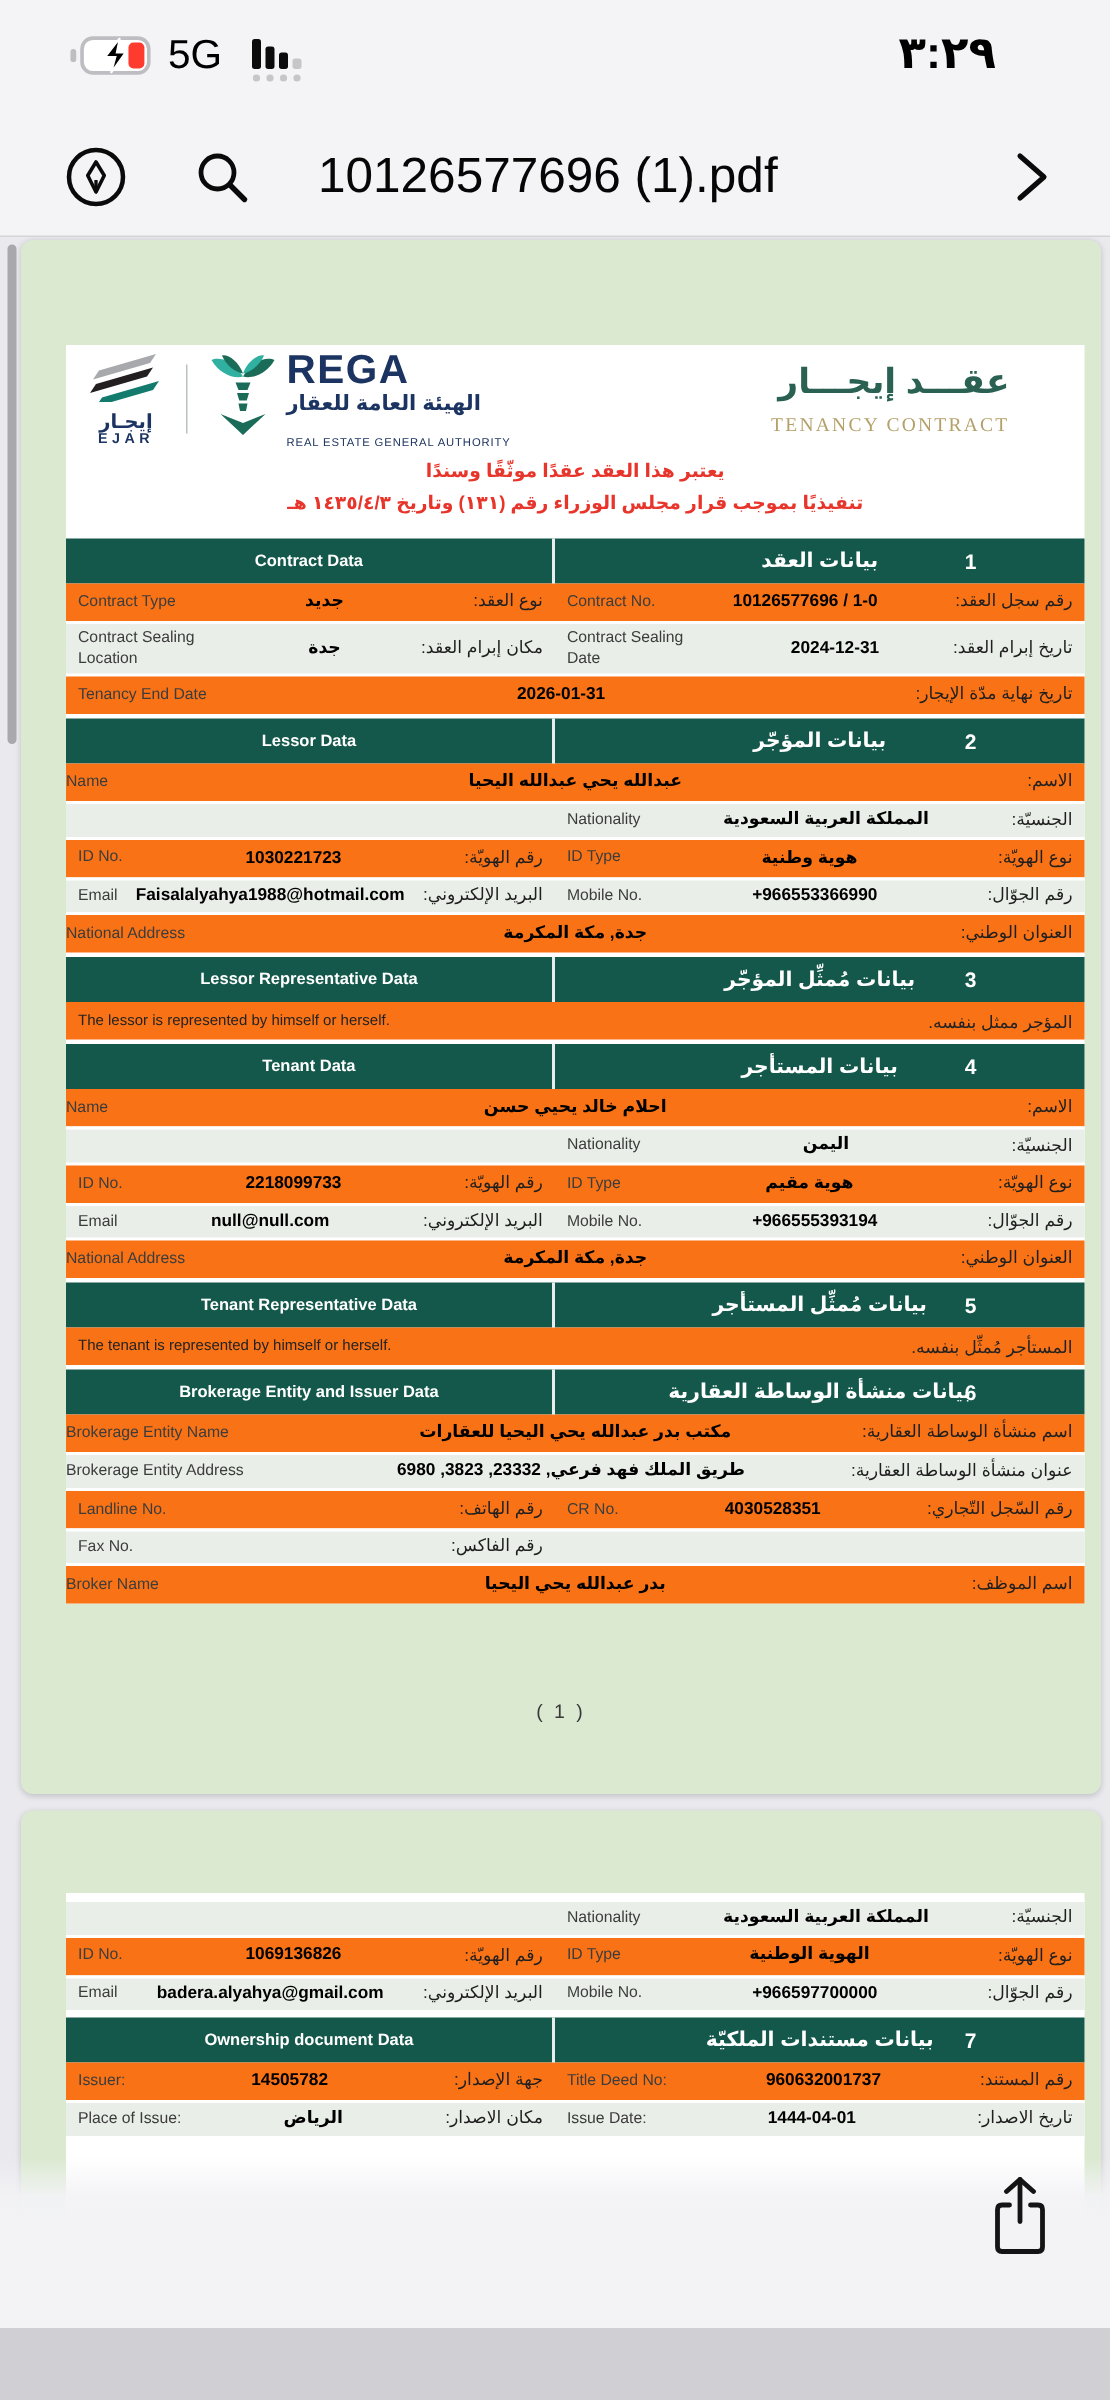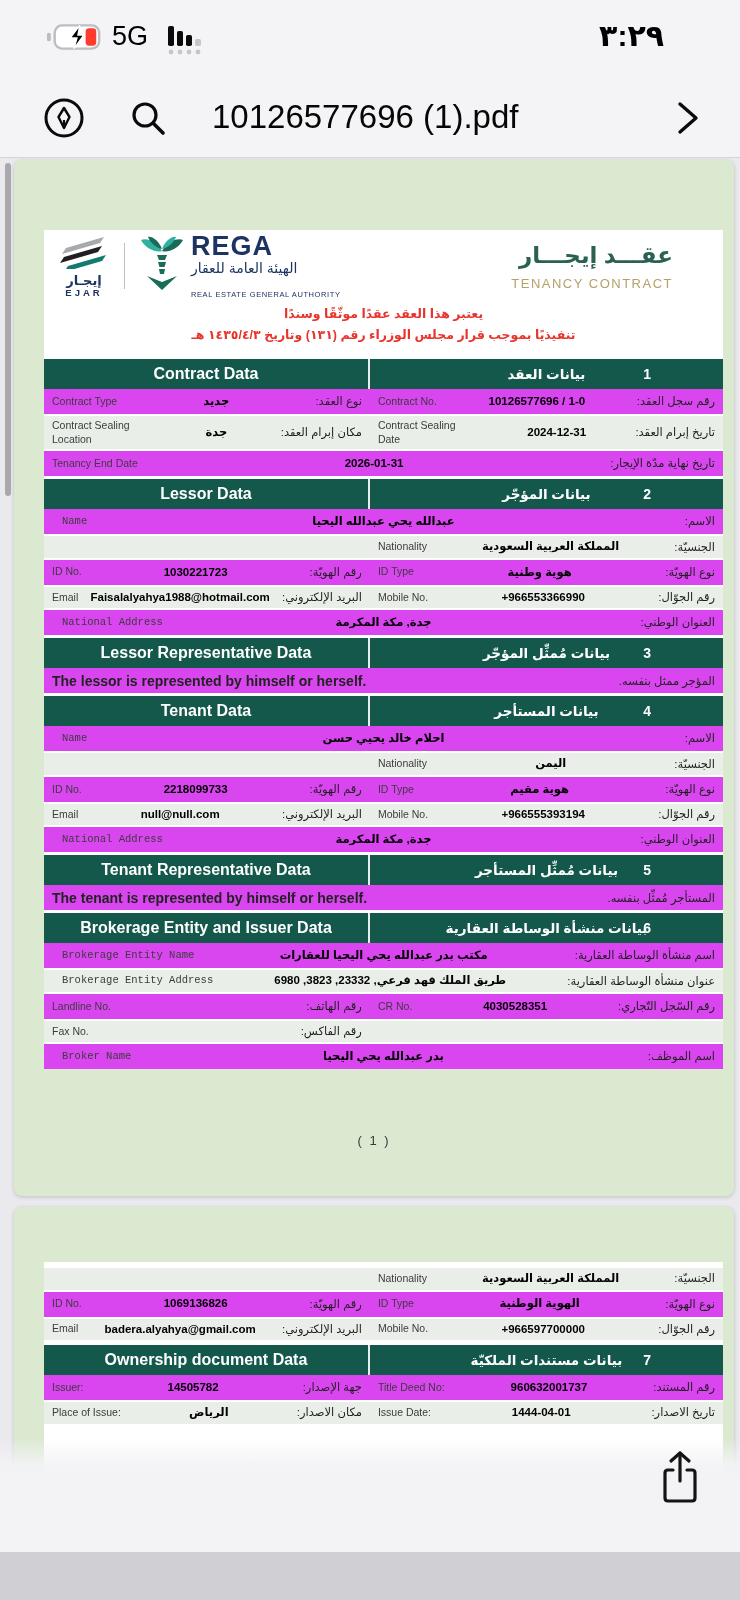--- a/index.html
+++ b/index.html
@@ -36,48 +36,48 @@
 
   
   .brand{display:flex;align-items:center;height:72px;padding:0 14px;}
   .ejar{display:flex;flex-direction:column;align-items:center;line-height:1;}
   .ejar .ar{font-size:13px;font-weight:bold;color:var(--navy);margin-top:2px;}
   .ejar .en{font-size:9.5px;font-weight:bold;letter-spacing:3px;color:var(--navy);margin-top:1px;}
   .vdiv{width:1px;height:46px;background:#b9c2bc;margin:0 14px;}
   .rega{display:flex;align-items:center;gap:6px;}
   .rega-txt{display:flex;flex-direction:column;line-height:1;}
   .rega-txt .en{font-size:27px;font-weight:bold;color:var(--navy);letter-spacing:1px;}
-  .rega-txt .ar{font-size:14px;font-weight:normal;color:var(--navy);margin-top:1px;text-align:left;}
+  .rega-txt .ar{font-size:14px;font-weight:bold;color:var(--navy);margin-top:1px;text-align:left;}
   .rega-txt .sub{font-size:7.5px;color:var(--navy);letter-spacing:.6px;margin-top:16px;}
   .spacer{flex:1;}
   .titles{display:flex;flex-direction:column;align-items:flex-end;padding-right:36px;}
   .titles .ar{font-size:23px;font-weight:bold;color:#2a6153;}
-  .titles .en{font-size:13px;color:var(--gold);letter-spacing:1.5px;margin-top:7px;}
+  .titles .en{font-size:13px;color:var(--gold);letter-spacing:1.5px;margin-top:7px;font-family:Liberation Serif, serif;}
   .notice{padding:2px 0 10px;text-align:center;color:var(--red);font-weight:bold;
     font-size:12.5px;line-height:21px;}
 
   
   .sec{display:flex;background:var(--teal);height:30px;margin-top:3px;color:#fff;align-items:stretch;}
   .sh-left{flex:1;display:flex;align-items:center;justify-content:center;
-    border-right:2px solid rgba(255,255,255,.9);font-weight:bold;font-size:16px;}
+    border-right:2px solid rgba(255,255,255,.9);font-weight:bold;font-size:11px;}
   .sh-right{flex-basis:52%;flex-grow:0;flex-shrink:0;position:relative;display:flex;
     align-items:center;justify-content:center;font-weight:bold;font-size:13.5px;}
   .sh-num{position:absolute;right:72px;font-weight:bold;font-size:14px;}
-  .row{display:flex;align-items:center;min-height:25px;padding:3px 0;background:#d946ef;}
+  .row{display:flex;align-items:center;min-height:25px;padding:3px 0;background:#f97316;}
   .row.shade{background:var(--shade);border-top:2px solid #fff;border-bottom:2px solid #fff;}
   .half{flex:1;display:flex;align-items:center;min-width:0;padding:0 8px;}
   .half.rh{flex-basis:52%;flex-grow:0;flex-shrink:0;}
   .lbl-en{font-size:10.5px;color:#3c3c3c;max-width:100px;line-height:1.3;}
   .val{flex:1;text-align:center;font-weight:bold;font-size:11.5px;color:#000;line-height:1.35;padding:0 4px;}
   .lbl-ar{font-size:11.5px;color:#1f1f1f;text-align:right;max-width:170px;line-height:1.3;}
-  .full-en{min-width:150px;max-width:none;padding-left:18px;font-family:Liberation Mono, monospace;}
+  .full-en{min-width:150px;max-width:none;padding-left:0;}
   .full-val{flex:1;}
   .full-ar{min-width:150px;padding-right:8px;}
   .row.note{justify-content:space-between;}
-  .note-en{font-size:14px;font-weight:bold;color:#222;padding-left:8px;}
+  .note-en{font-size:10px;font-weight:normal;color:#222;padding-left:8px;}
   .note-ar{font-size:11.5px;color:#222;padding-right:8px;}
   .p1-footer{position:absolute;left:0;right:0;bottom:48px;text-align:center;
     font-size:13px;color:#3a3a3a;letter-spacing:2px;}
 
   
   .bottom-fade{position:absolute;left:0;top:1438px;width:740px;height:162px;z-index:8;
     background:linear-gradient(180deg,rgba(243,243,246,0) 0,rgba(243,243,246,.92) 26px,#f3f3f6 42px);}
   .share-btn{position:absolute;right:34px;top:12px;width:52px;height:60px;
     display:flex;align-items:center;justify-content:center;cursor:pointer;}
   .home-bar{position:absolute;left:50%;transform:translateX(-50%);top:118px;

